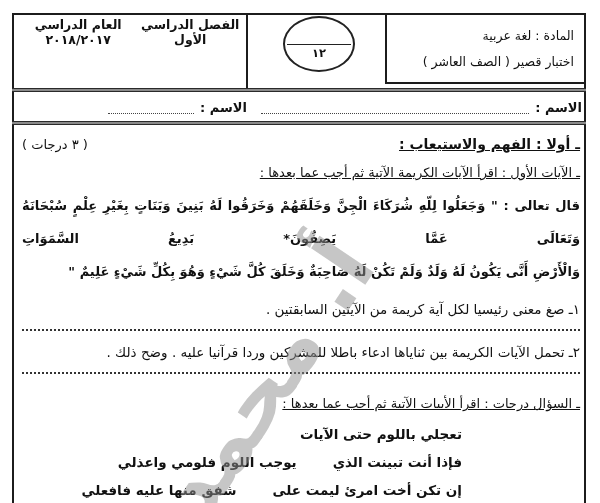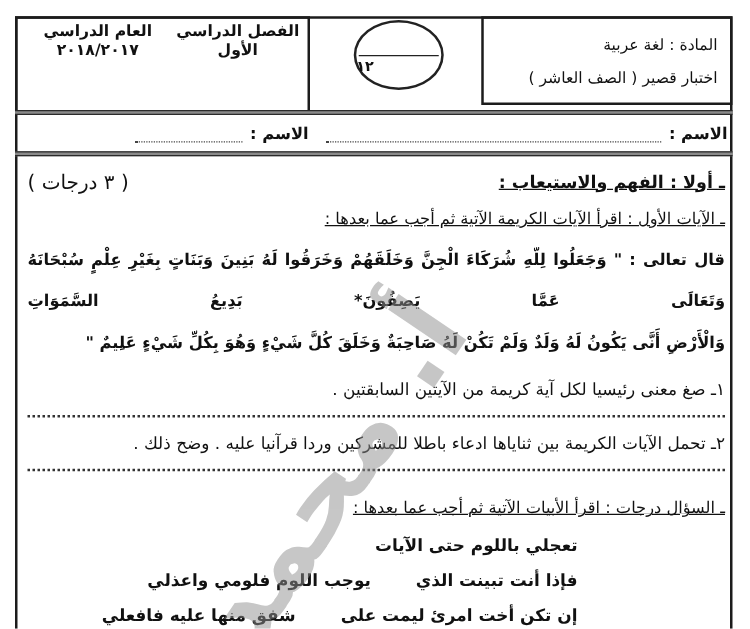--- a/index.html
+++ b/index.html
@@ -12,38 +12,38 @@
   .hdr-right{position:absolute;right:14px;top:13px;width:201px;height:71px;
              border:2px solid #1c1c1c;box-sizing:border-box;display:flex;flex-direction:column;
              justify-content:space-evenly;padding:2px 10px 2px 4px;font-weight:normal;font-size:12.5px;}
   .hdr-left{position:absolute;left:12px;top:13px;width:236px;height:77px;
             border:2px solid #1c1c1c;box-sizing:border-box;display:flex;
             justify-content:space-evenly;text-align:center;font-weight:bold;font-size:12.5px;padding:2px 4px;}
   
   .circle{position:absolute;left:283px;top:16px;width:72px;height:56px;
           border:2px solid #222;border-radius:50%;box-sizing:border-box;}
   .circle .chord{position:absolute;left:2px;right:2px;top:50%;border-top:1.5px solid #222;}
-  .circle .score{position:absolute;top:53%;left:0;width:100%;text-align:left;
+  .circle .score{position:absolute;top:53%;left:0;width:100%;text-align:center;
                  font-weight:bold;font-size:11.5px;}
   
   .rule{position:absolute;left:12px;width:574px;height:2px;background:#8a8a8a;
         border-top:1.4px solid #2a2a2a;border-bottom:1.4px solid #2a2a2a;}
   .rule.r1{top:88px;} .rule.r2{top:121px;}
   
   .name-row{position:absolute;top:95px;right:18px;left:16px;height:24px;display:flex;
             align-items:center;font-size:13px;font-weight:bold;}
   .leader{border-bottom:1.6px dotted #444;height:13px;}
   .name-row .lead-name{flex:1;margin:0 6px 0 14px;}
   .name-row .lead-class{width:86px;margin:0 6px 0 0;}
   .name-row .tail-gap{width:92px;}
   
   .content{position:absolute;top:128px;right:20px;left:22px;}
   .row-first{display:flex;justify-content:space-between;align-items:center;margin-top:8px;}
   .h-main{font-weight:bold;font-size:14px;text-decoration:underline;}
-  .marks{font-size:16px;}
+  .marks{font-size:13px;}
   .q-intro{margin-top:13px;font-size:13px;text-decoration:underline;width:max-content;}
   .quran{margin-top:9px;font-size:13px;font-weight:bold;line-height:2.55;}
   .quran .l1{text-align:justify;text-align-last:justify;}
   .item{margin-top:13px;font-weight:normal;font-size:13.5px;}
   .dotline{margin-top:11px;border-bottom:2px dotted #333;height:1px;}
   .q2{margin-top:22px;}
   .poetry{margin:15px 118px 0 128px;display:flex;flex-direction:column;gap:12px;
           font-weight:bold;font-size:13.5px;}
   .verse{display:flex;justify-content:space-between;gap:36px;}
   .sadr{text-align:right;white-space:nowrap;}

